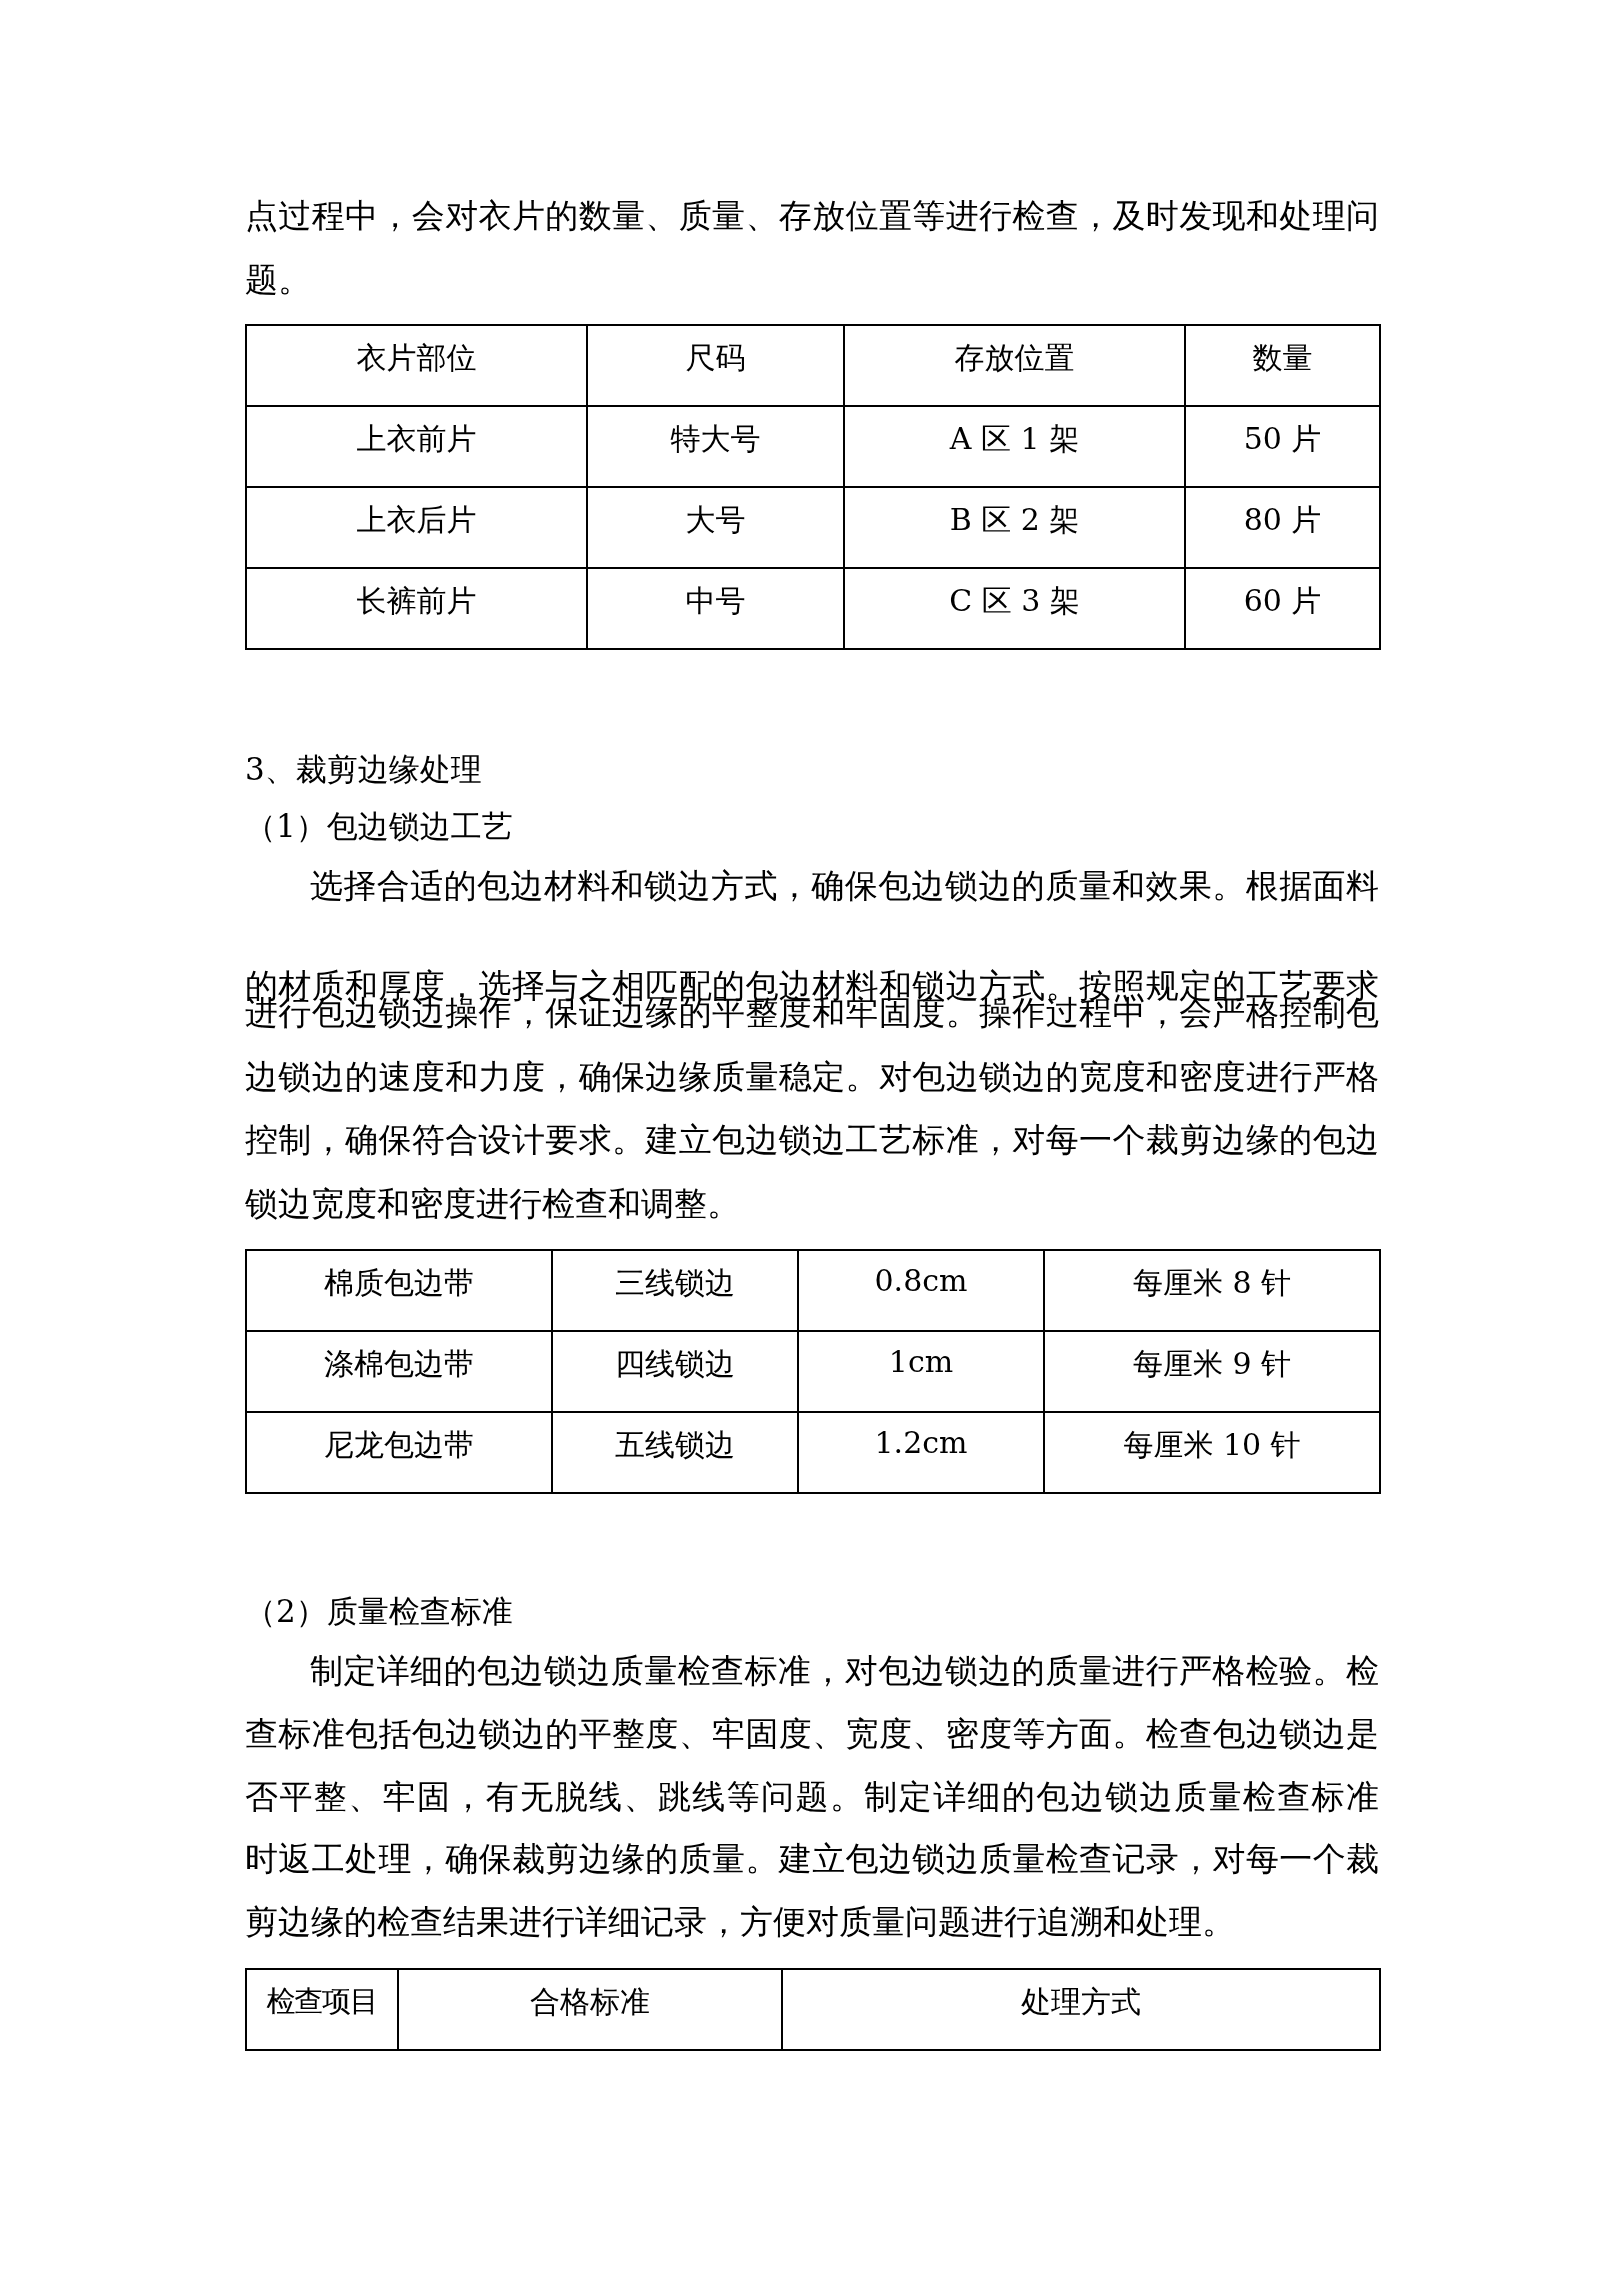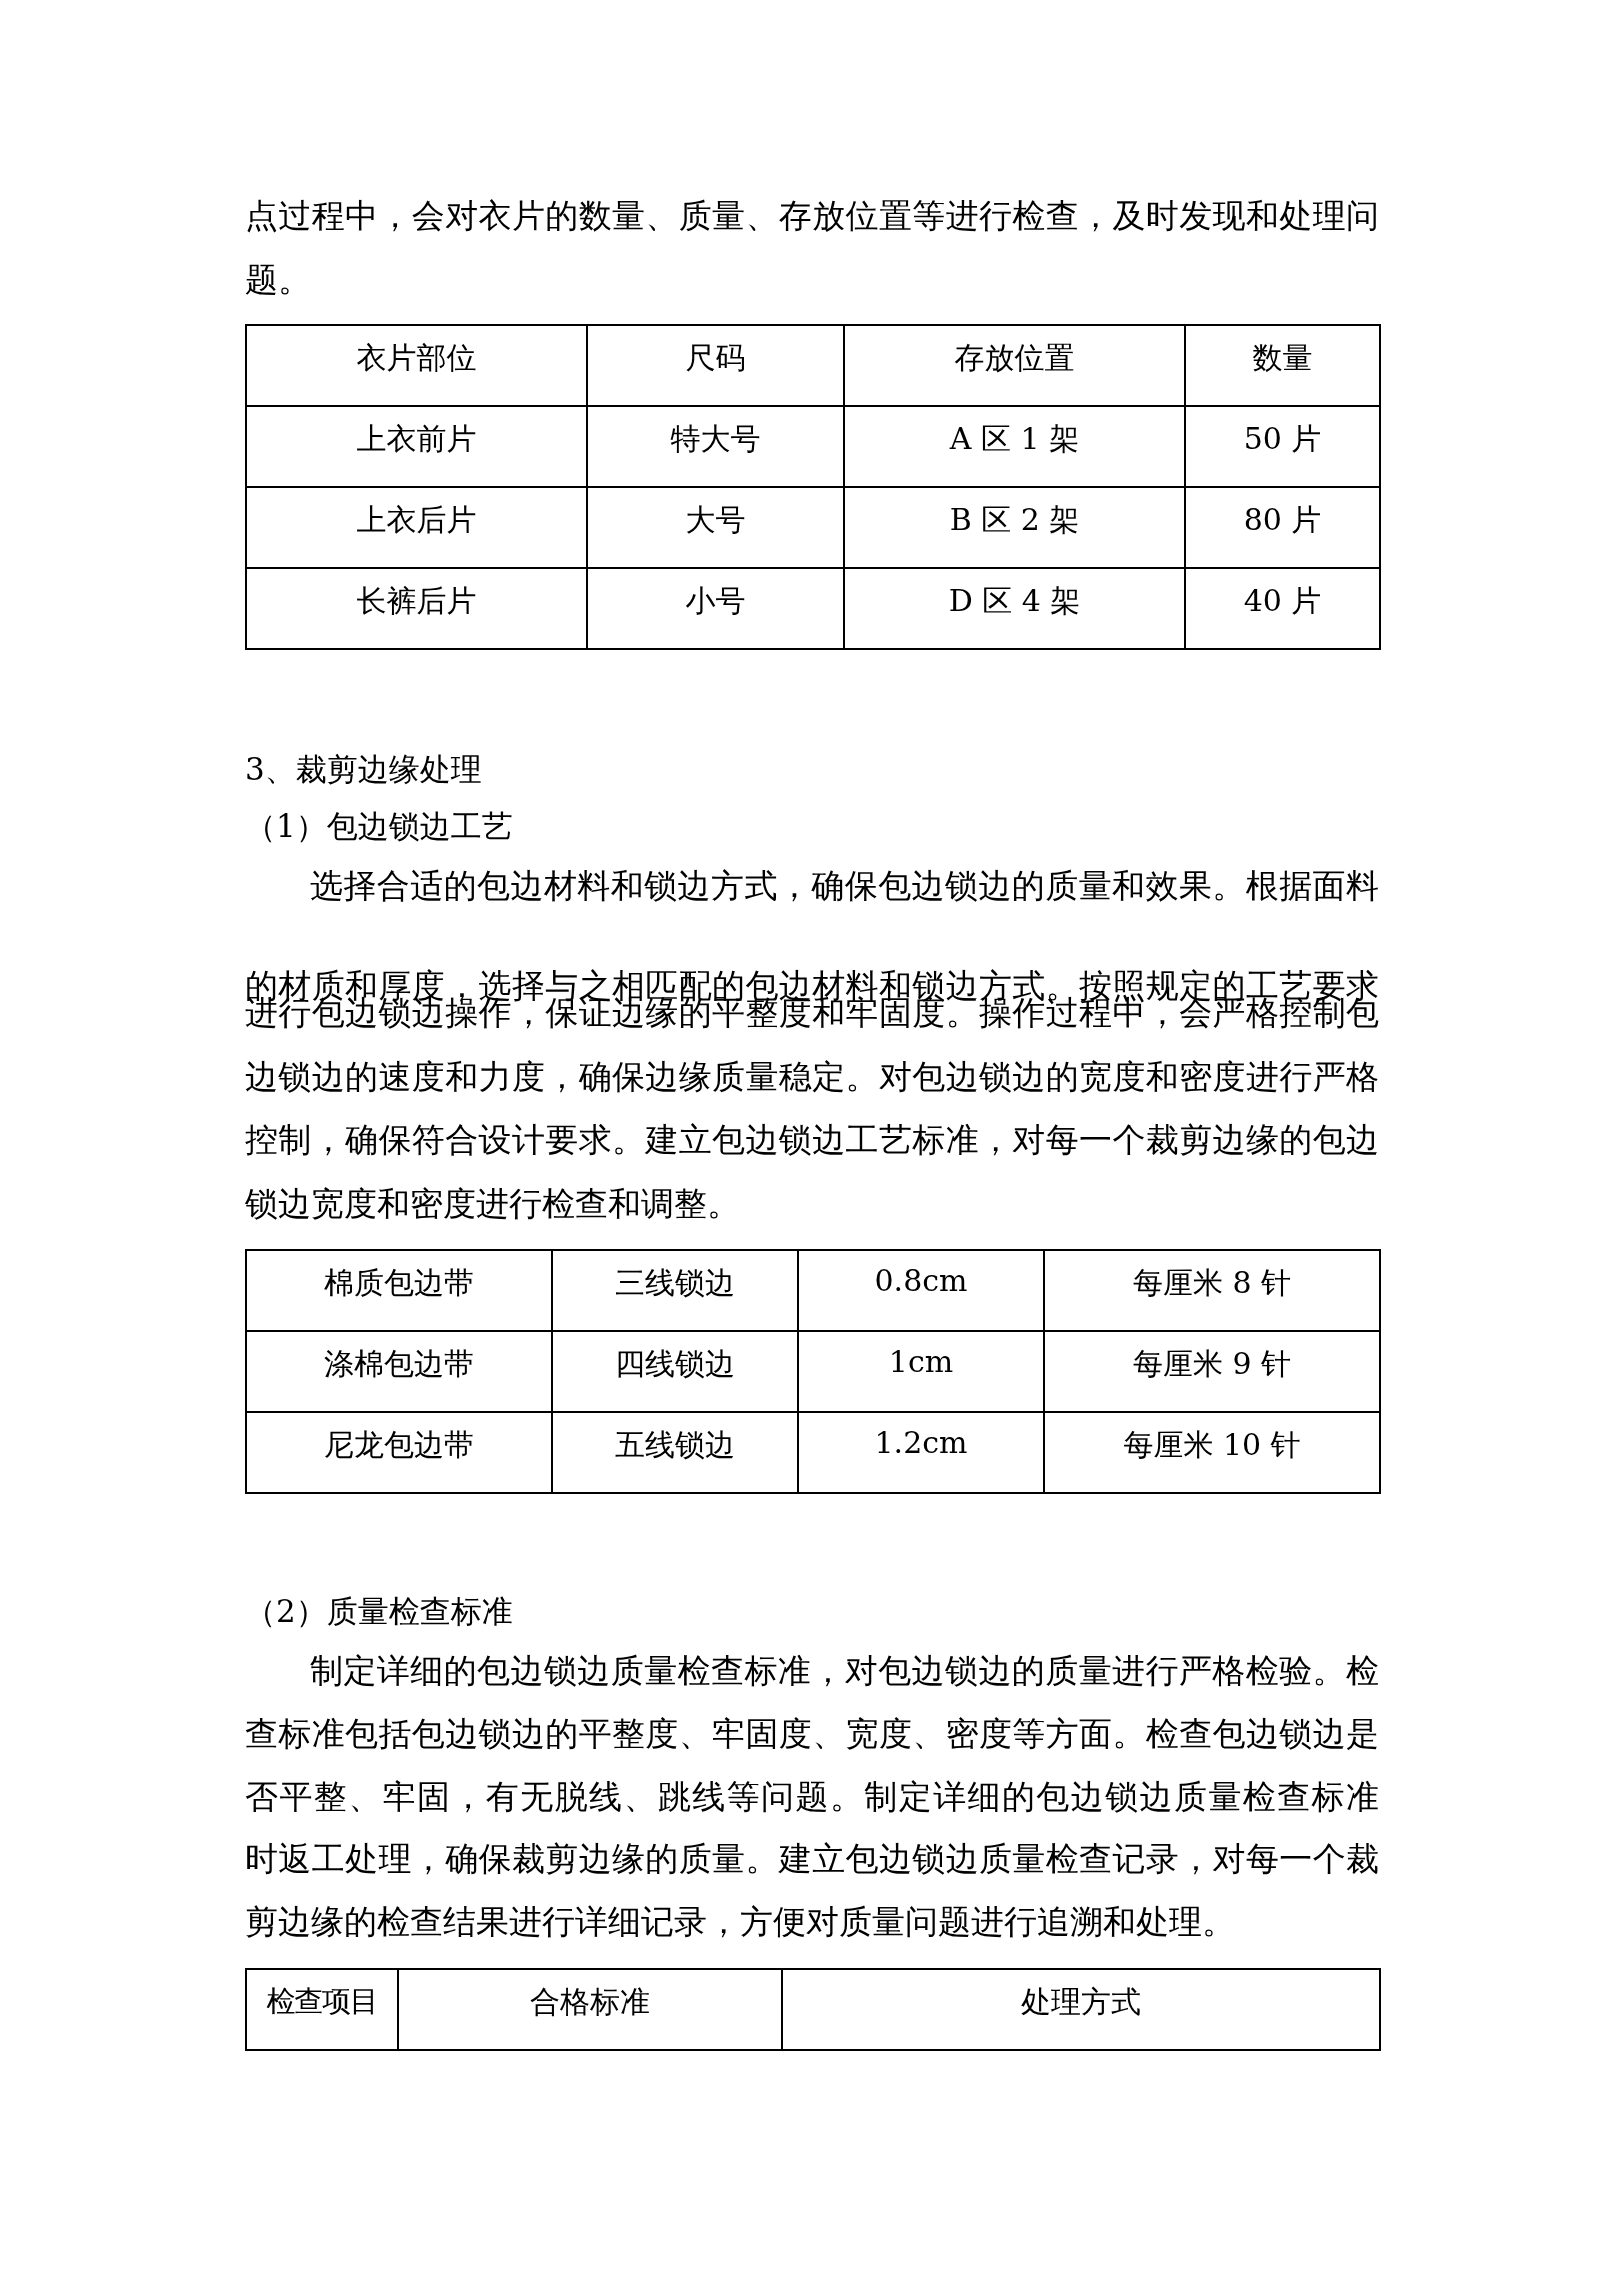--- a/index.html
+++ b/index.html
@@ -42,24 +42,24 @@
     <td>A 区 1 架</td>
     <td>50 片</td>
   </tr>
   <tr>
     <td>上衣后片</td>
     <td>大号</td>
     <td>B 区 2 架</td>
     <td>80 片</td>
   </tr>
   <tr>
-    <td>长裤后片</td>
-    <td>小号</td>
-    <td>D 区 4 架</td>
-    <td>40 片</td>
+    <td>长裤前片</td>
+    <td>中号</td>
+    <td>C 区 3 架</td>
+    <td>60 片</td>
   </tr>
 </tbody>
   </table>
 
 <div class="line heading" style="top:750px;">3、裁剪边缘处理</div>
 <div class="line heading" style="top:807px;">（1）包边锁边工艺</div>
 
 <div class="line just" style="top:866px; left:310px; width:1069px;">选择合适的包边材料和锁边方式，确保包边锁边的质量和效果。根据面料</div>
 <div class="line just" style="top:930px;margin-top:36px;">的材质和厚度，选择与之相匹配的包边材料和锁边方式。按照规定的工艺要求</div>
 <div class="line just" style="top:993px;">进行包边锁边操作，保证边缘的平整度和牢固度。操作过程中，会严格控制包</div>

